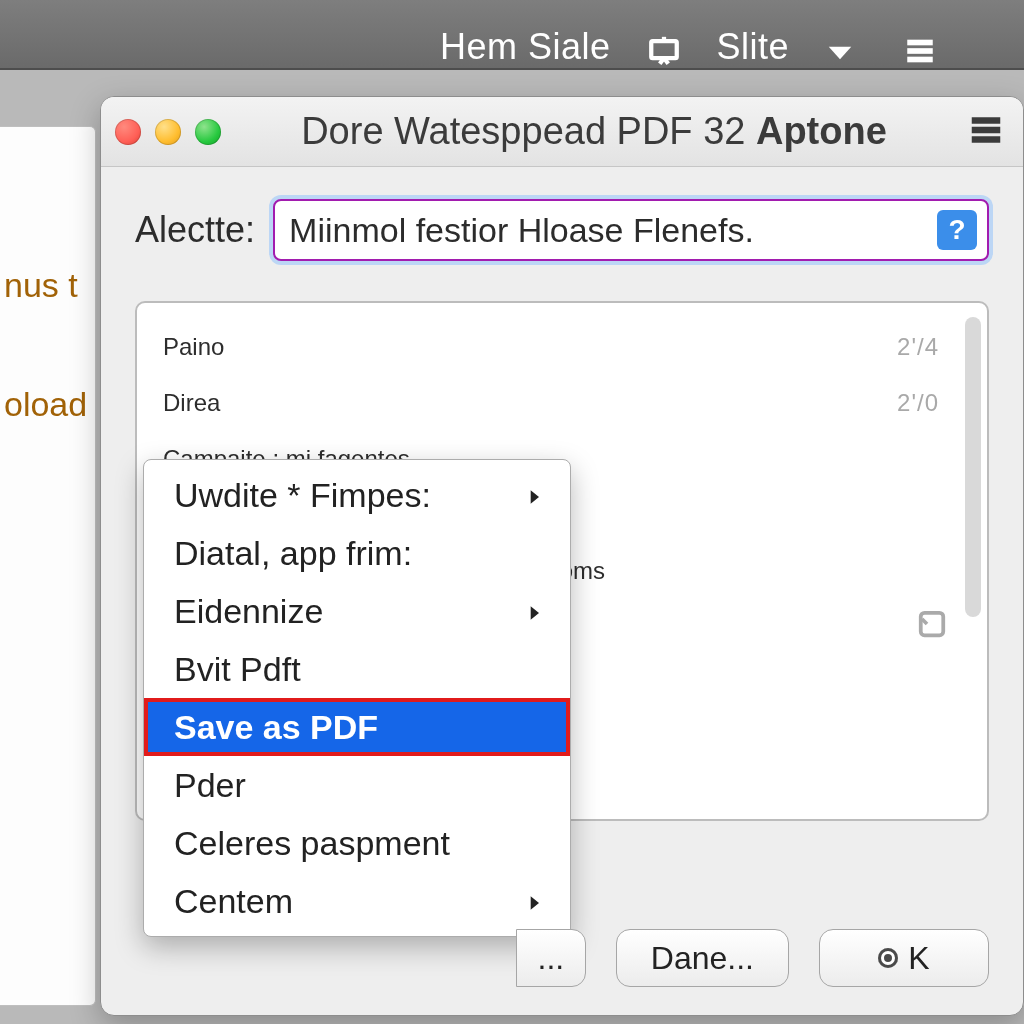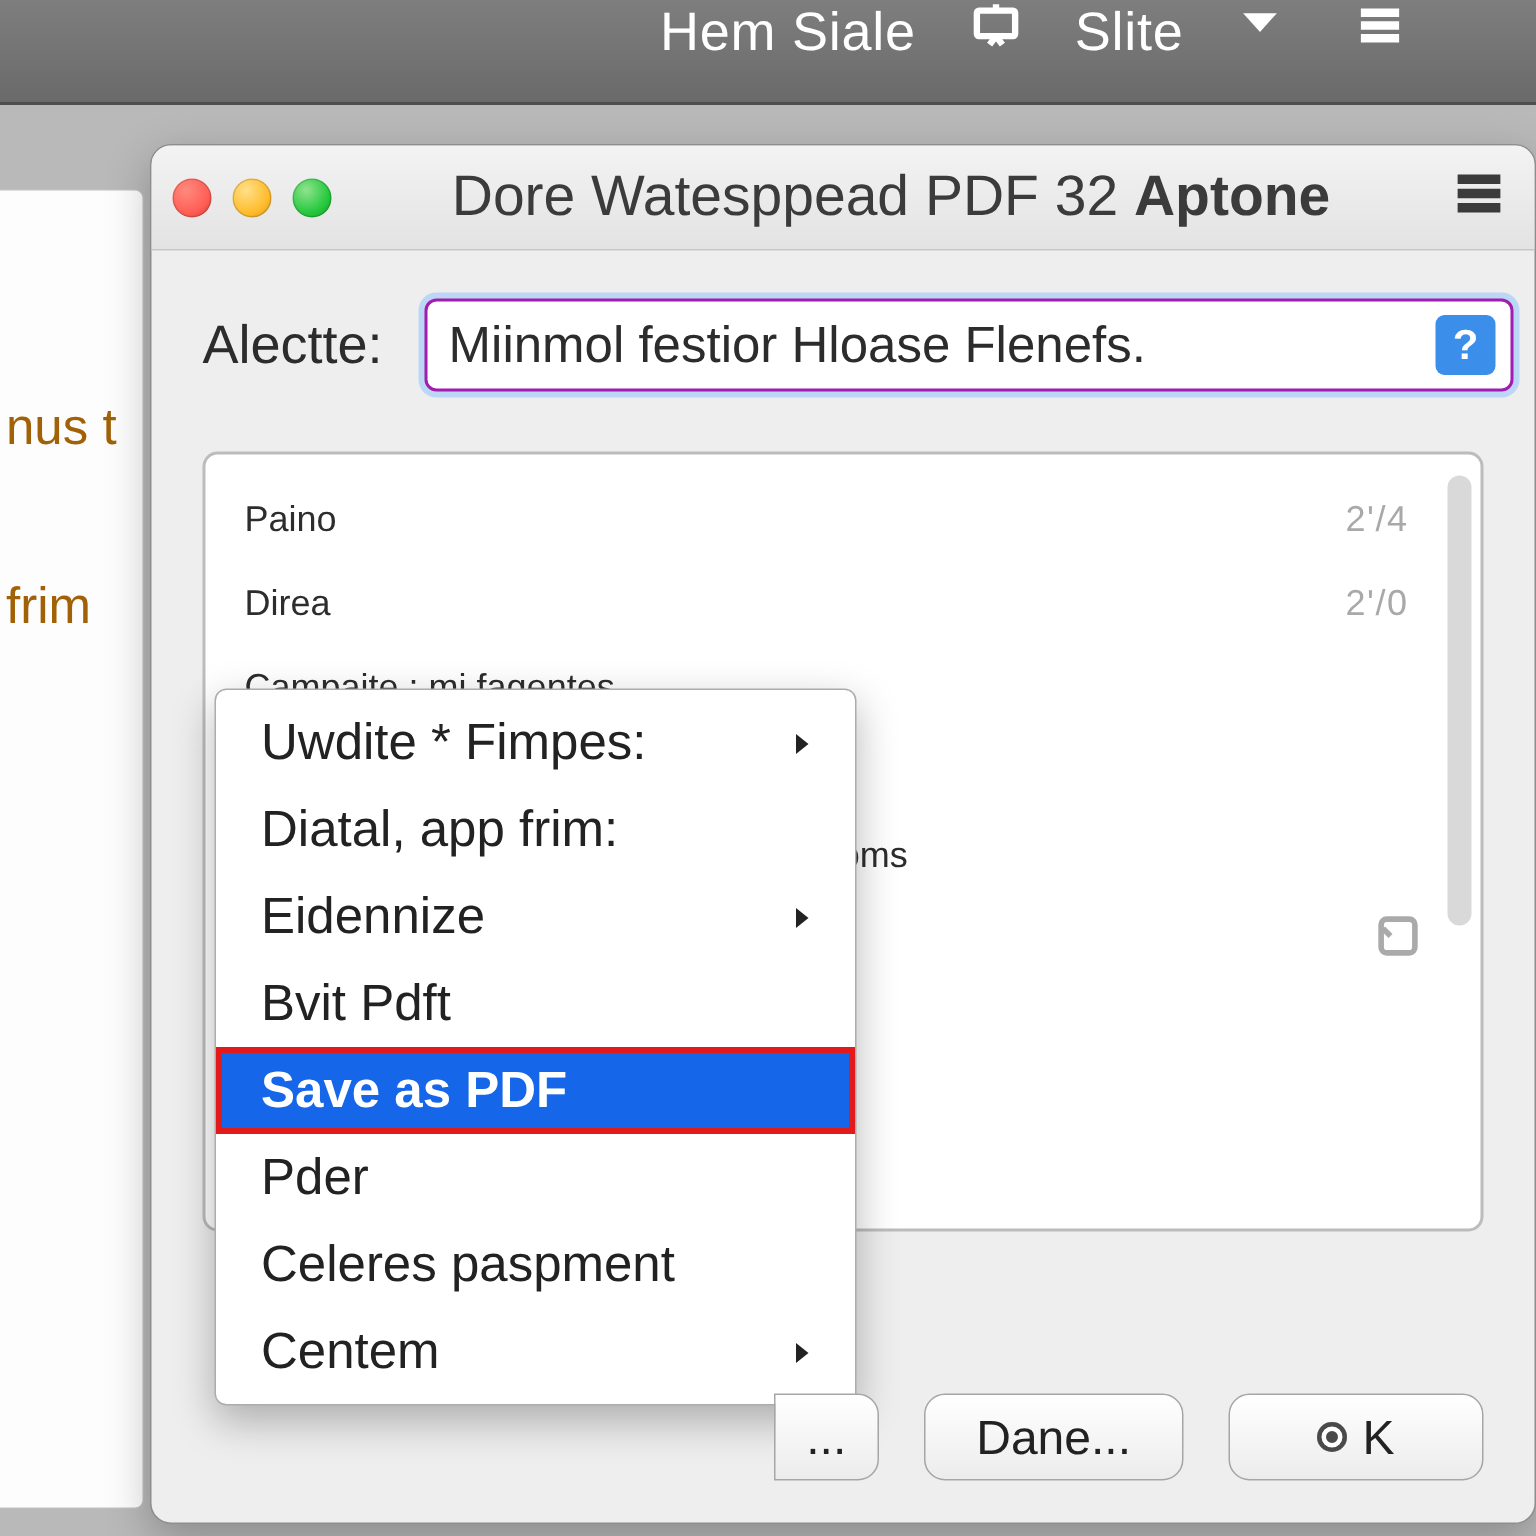--- a/index.html
+++ b/index.html
@@ -3,21 +3,21 @@
 <meta charset="utf-8">
 <style>
   * { box-sizing: border-box; margin: 0; padding: 0; }
   html, body { width: 1024px; height: 1024px; overflow: hidden; font-family: -apple-system, "Helvetica Neue", Arial, sans-serif; background: #bdbdbd; }
 
   
   .menubar {
     height: 70px;
     background: linear-gradient(#7e7e7e,#6a6a6a);
     display: flex;
-    align-items: flex-start;
+    align-items: flex-end;
     color: #fff;
     font-size: 36px;
     letter-spacing: 0.5px;
     padding-left: 440px;
     gap: 36px;
     border-bottom: 2px solid #4d4d4d;
   }
   .menubar .icon { display:inline-flex; align-items:center; justify-content:center; }
 
   .presentation-icon svg { width:34px; height:34px; stroke:#fff; fill:none; stroke-width:3; }
@@ -79,21 +79,21 @@
   .tl-red    { background: radial-gradient(circle at 35% 30%, #ff8a7e, #ff5f56 60%, #d43d33); }
   .tl-yellow { background: radial-gradient(circle at 35% 30%, #ffe08a, #ffbd2e 60%, #d9981f); }
   .tl-green  { background: radial-gradient(circle at 35% 30%, #8fe38d, #27c93f 60%, #159b27); }
 
   .window-title { flex:1; text-align:center; font-size:38px; color:#3b3b3b; }
   .window-title .bold { font-weight:700; }
 
   .title-menu svg { width:38px; height:38px; stroke:#3b3b3b; stroke-width:4; fill:none; }
 
   
-  .search-row { display:flex; align-items:center; gap:28px; padding:32px 14px 8px 34px; }
+  .search-row { display:flex; align-items:center; gap:18px; padding:32px 34px 8px 34px; }
   .search-label { font-size:36px; color:#2c2c2c; }
   .search-wrap {
     flex:1;
     display:flex;
     align-items:center;
     background:#fff;
     border:2px solid #a21caf;
     border-radius:8px;
     box-shadow: 0 0 0 4px #bcd6f5;
     height:62px;
@@ -218,21 +218,21 @@
         <line x1="3" y1="18" x2="21" y2="18"></line>
       </svg>
   </span>
 </div>
 
 <div class="desk">
 
   <div class="bg-doc">
     <div>nus t</div>
     <div class="gap"></div>
-    <div>frim</div>
+    <div>oload</div>
   </div>
 
   <div class="dialog">
 
     <div class="titlebar">
       <div class="traffic">
         <span class="tl-red"></span>
         <span class="tl-yellow"></span>
         <span class="tl-green"></span>
       </div>

